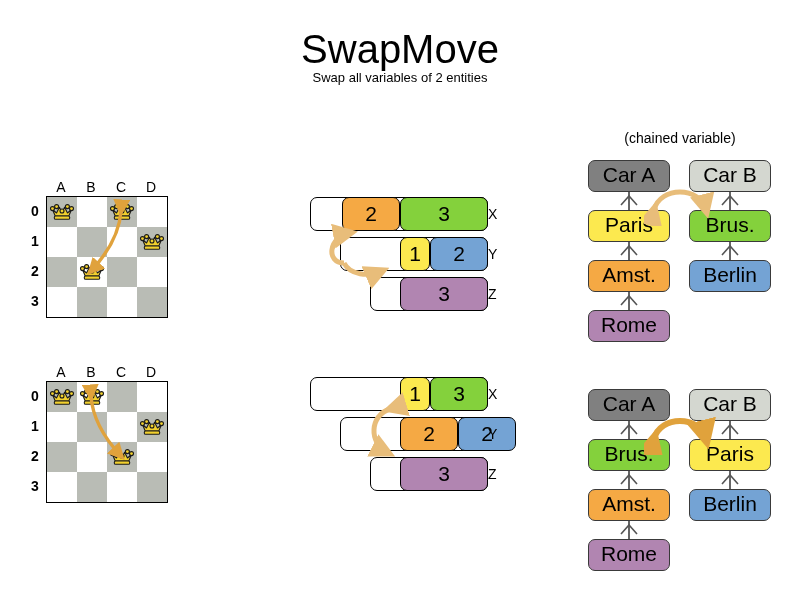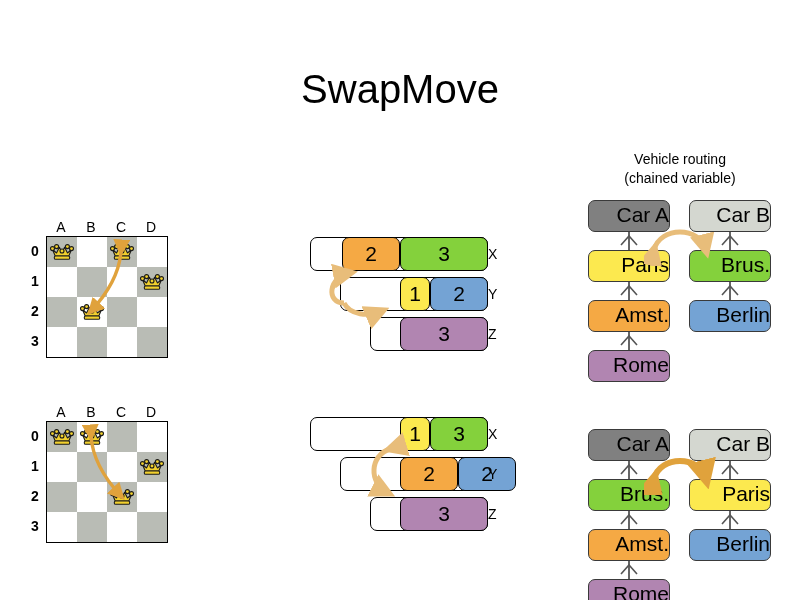--- a/index.html
+++ b/index.html
@@ -2,21 +2,21 @@
 <html><head>
 <meta charset="utf-8">
 <style>
   html,body{margin:0;padding:0;}
   body{
     width:800px;height:600px;background:#ffffff;
     font-family:"Liberation Sans", sans-serif;
     color:#000;overflow:hidden;position:relative;
   }
   .canvas{position:relative;width:800px;height:600px;}
-  .abs{position:absolute;margin-top:40px;}
+  .abs{position:absolute;}
 
   
   #page-title{
     left:0;top:26px;width:800px;text-align:center;
     font-size:40px;font-weight:normal;letter-spacing:0px;line-height:46px;
   }
   #page-subtitle{
     left:0;top:70px;width:800px;text-align:center;
     font-size:13px;line-height:16px;
   }
@@ -56,37 +56,37 @@
   }
   .cloud-label{
     position:absolute;font-size:14px;line-height:34px;top:0;left:188px;width:20px;
   }
   .cloud-arrow{position:absolute;pointer-events:none;}
 
   
   .vr-box{
     position:absolute;box-sizing:border-box;
     border:1.5px solid #3a3a3a;border-radius:7px;
-    font-size:21px;line-height:28px;text-align:right;
+    font-size:21px;line-height:28px;text-align:center;
     height:32px;width:82px;color:#000;
   }
   .vr-line{position:absolute;background:#666;width:2.5px;}
   .vr-arrowhead{position:absolute;}
   .vr-swap{position:absolute;pointer-events:none;}
 </style>
 </head>
 <body>
 
 <div class="canvas">
 
   <div class="abs" id="page-title">SwapMove</div>
-
-
-
-  <div class="abs col-title" style="left:590px;top:110px;width:180px;">Vehicle routing</div>
+  <div class="abs" id="page-subtitle">Swap all variables of 2 entities</div>
+
+
+
   <div class="abs col-title" style="left:590px;top:129px;width:180px;text-align:center;">(chained variable)</div>
 
   <div class="abs" id="nq-before" style="left:0;top:0;">
       <div style="position:absolute;left:46px;top:179px;width:120px;height:16px;">
         <div class="file-label" style="left:0px;">A</div>
         <div class="file-label" style="left:30px;">B</div>
         <div class="file-label" style="left:60px;">C</div>
         <div class="file-label" style="left:90px;">D</div>
       </div>
       <div style="position:absolute;left:26px;top:196px;width:18px;height:120px;">

